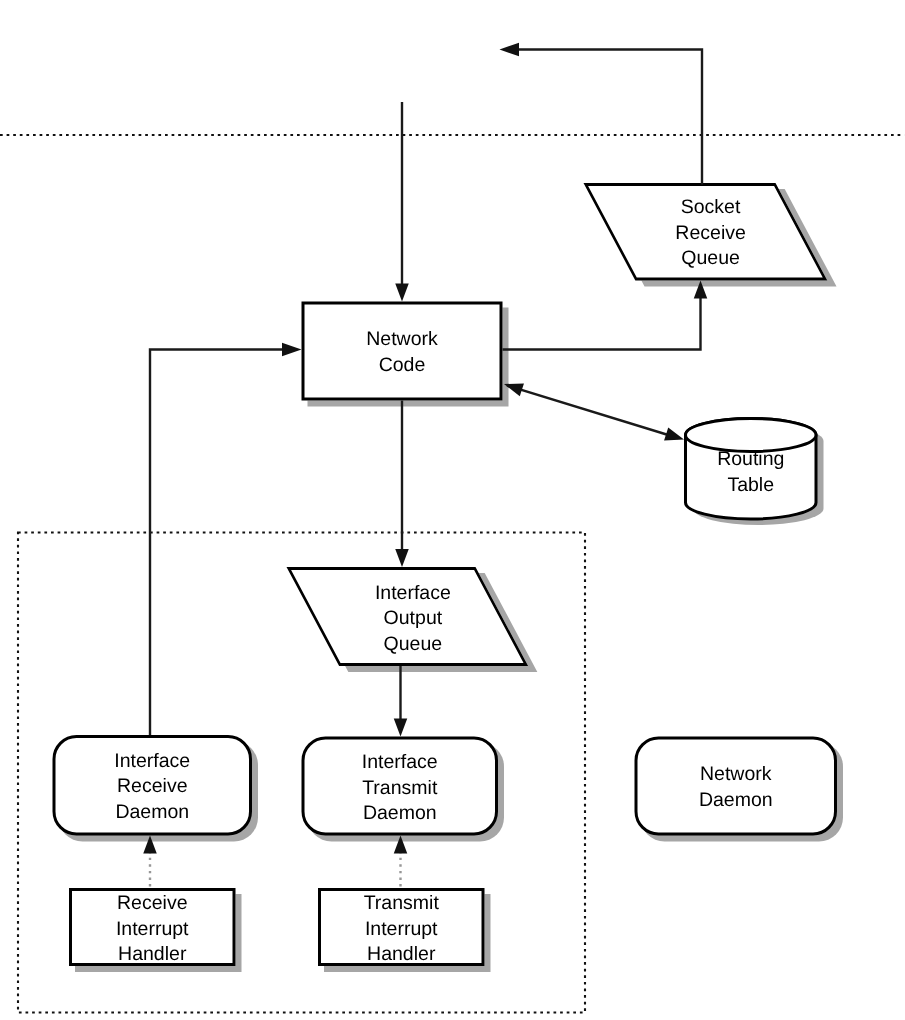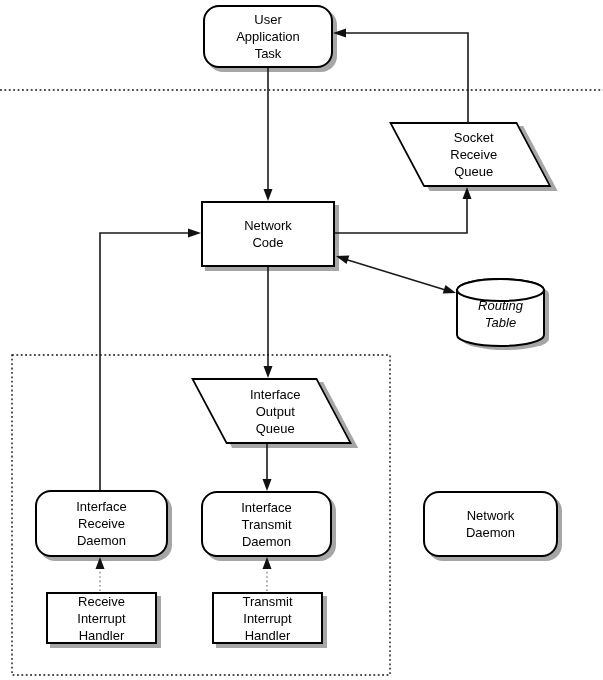--- a/index.html
+++ b/index.html
@@ -13,38 +13,33 @@
     box-shadow:4px 4px 0 #a6a6a6;
     display:flex;align-items:center;justify-content:center;
     z-index:1;
   }
   .rounded{border-radius:16px;}
   .para{transform:skewX(28deg);transform-origin:0 0;}
   .lbl{display:block;width:100%;text-align:center;white-space:pre-line;}
   .para .lbl{transform:skewX(-28deg) translateX(17px);transform-origin:0 0;}
   .free-label{
     position:absolute;display:flex;align-items:center;justify-content:center;
-    text-align:center;white-space:pre-line;z-index:3;font-style:italic;
+    text-align:center;white-space:pre-line;z-index:3;
   }
   svg.overlay{position:absolute;left:0;top:0;z-index:2;pointer-events:none;}
   svg.overlay .solid{stroke:#1a1a1a;stroke-width:1.6;fill:none;}
   svg.overlay .dotgray{stroke:#979797;stroke-width:1.6;fill:none;stroke-dasharray:1.6 2.8;}
   svg.overlay .boundary{stroke:#111;stroke-width:1.4;fill:none;stroke-dasharray:1.8 2.6;}
   svg.overlay .head{fill:#111;stroke:none;}
 </style>
 </head>
 <body>
 
 <div class="stage">
 
-  <div class="node rounded" style="left:203px;top:5px;width:130px;height:63px">
-    <span class="lbl">User
-Application
-Task</span>
-  </div>
 
   <div class="node para" style="left:389px;top:122px;width:128px;height:65px">
     <span class="lbl">Socket
 Receive
 Queue</span>
   </div>
 
   <div class="node" style="left:201px;top:201px;width:134px;height:66px">
     <span class="lbl">Network
 Code</span>

